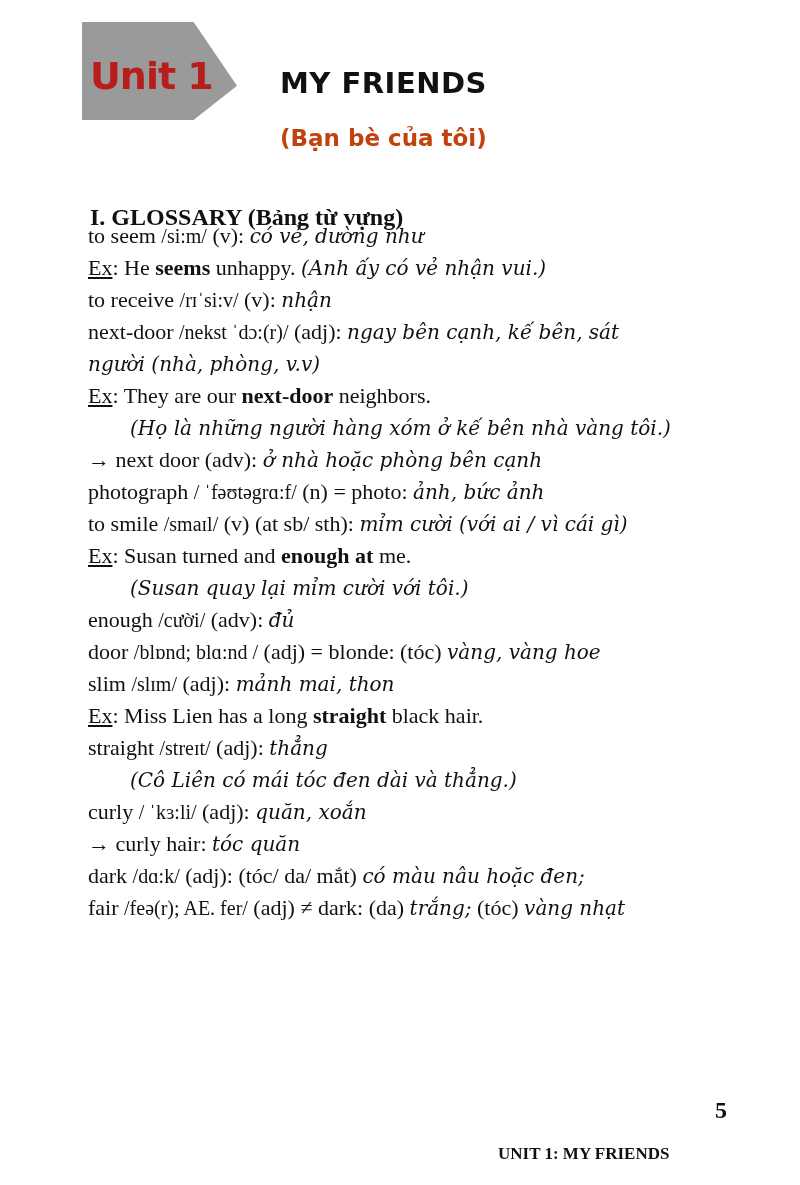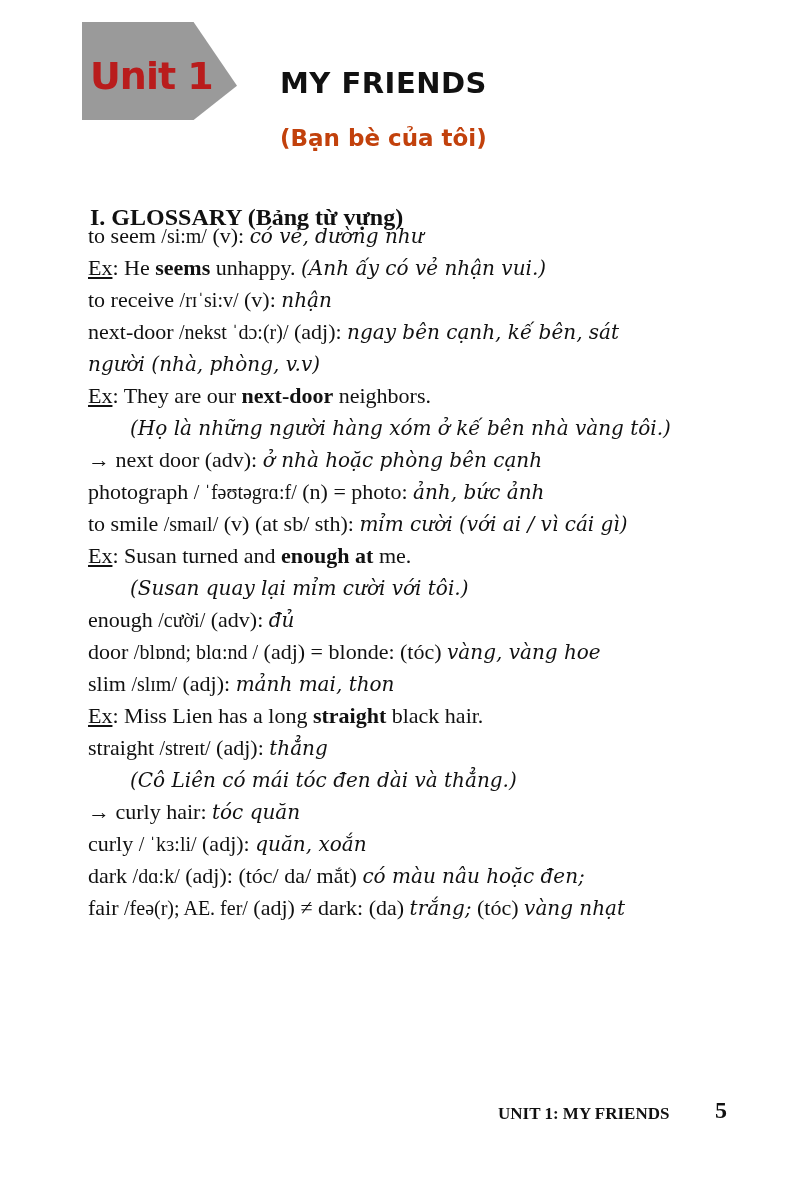--- a/index.html
+++ b/index.html
@@ -36,21 +36,21 @@
   .line {
     font-family: "Liberation Serif", "DejaVu Serif", serif;
     font-size: 22px; line-height: 32px; white-space: nowrap; color: #111;
   }
   .line.indent { padding-left: 42px; }
   .vi { font-style: italic; font-family: "DejaVu Serif", "Liberation Serif", serif; font-size: 20px; }
   .b { font-weight: bold; }
   .ex { text-decoration: underline; }
   .ipa { font-family: "Liberation Serif", serif; font-size: 20px; }
   .footer-title {
-    position: absolute; left: 498px; top: 1104px;
+    position: absolute; left: 498px; top: 1144px;
     font-family: "Liberation Serif", "DejaVu Serif", serif; font-weight: bold; font-size: 17px;
   }
   .footer-page {
     position: absolute; left: 715px; top: 1097px;
     font-family: "Liberation Serif", "DejaVu Serif", serif; font-weight: bold; font-size: 24px;
   }
 </style>
 </head>
 <body>
 
@@ -143,30 +143,30 @@
   <div class="line">
     <span>straight</span>
     <span class="ipa">/streɪt/</span>
     <span>(adj):</span>
     <span class="vi">thẳng</span>
   </div>
 
   <div class="line indent"><span class="vi">(Cô Liên có mái tóc đen dài và thẳng.)</span></div>
 
   <div class="line">
-    <span>→</span>
-    <span>curly hair:</span>
-    <span class="vi">tóc quăn</span>
-  </div>
-
-  <div class="line">
     <span>curly</span>
     <span class="ipa">/ ˈkɜ:li/</span>
     <span>(adj):</span>
     <span class="vi">quăn, xoắn</span>
+  </div>
+
+  <div class="line">
+    <span>→</span>
+    <span>curly hair:</span>
+    <span class="vi">tóc quăn</span>
   </div>
 
   <div class="line">
     <span>dark</span>
     <span class="ipa">/dɑ:k/</span>
     <span>(adj): (tóc/ da/ mắt)</span>
     <span class="vi">có màu nâu hoặc đen;</span>
   </div>
 
 

